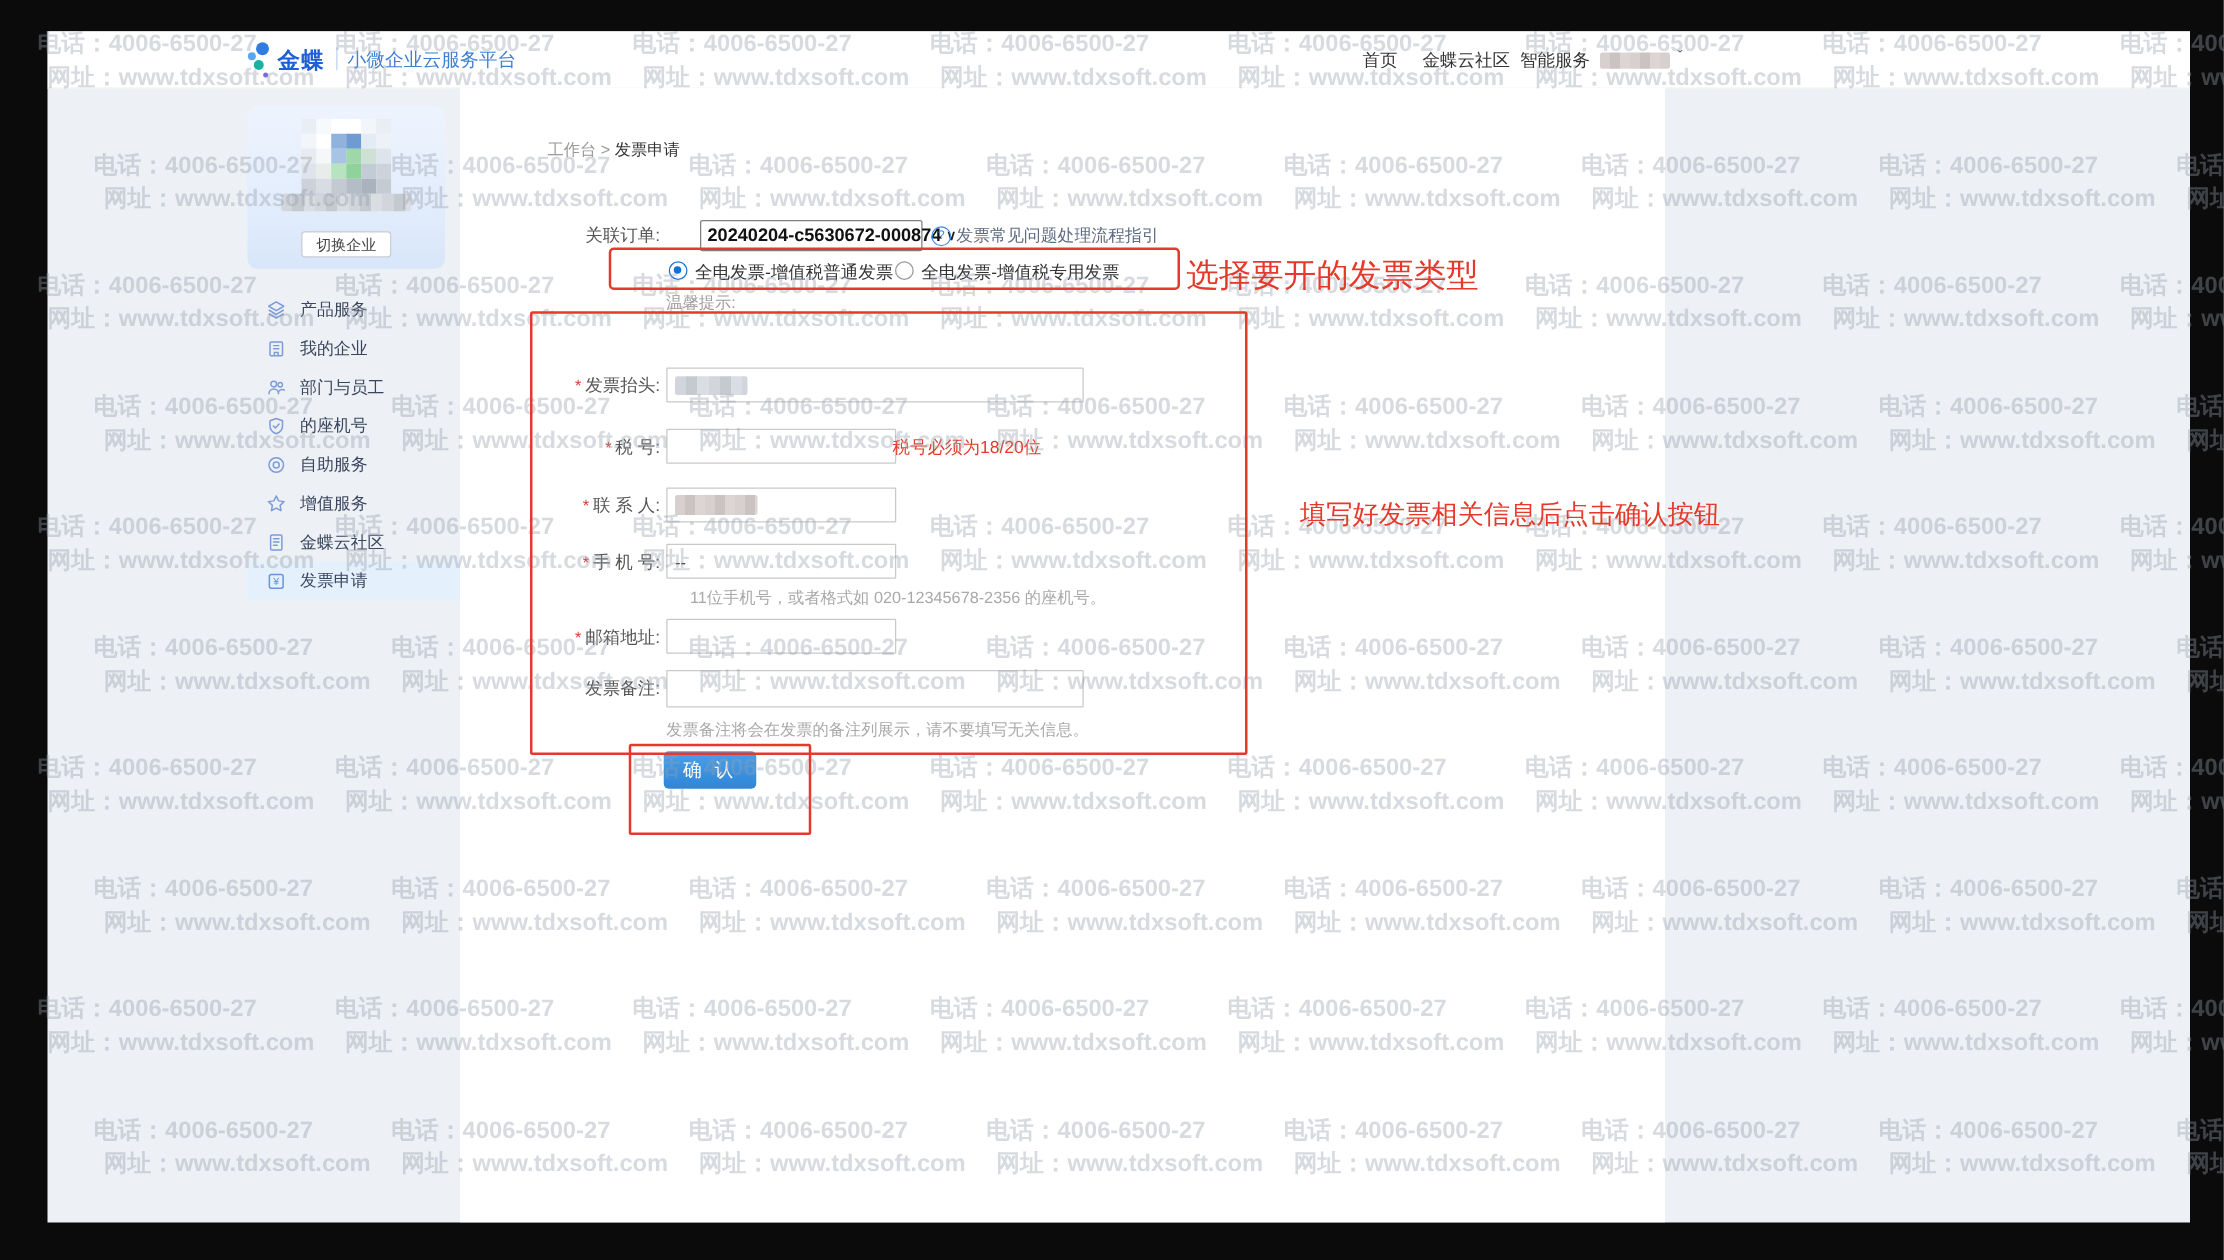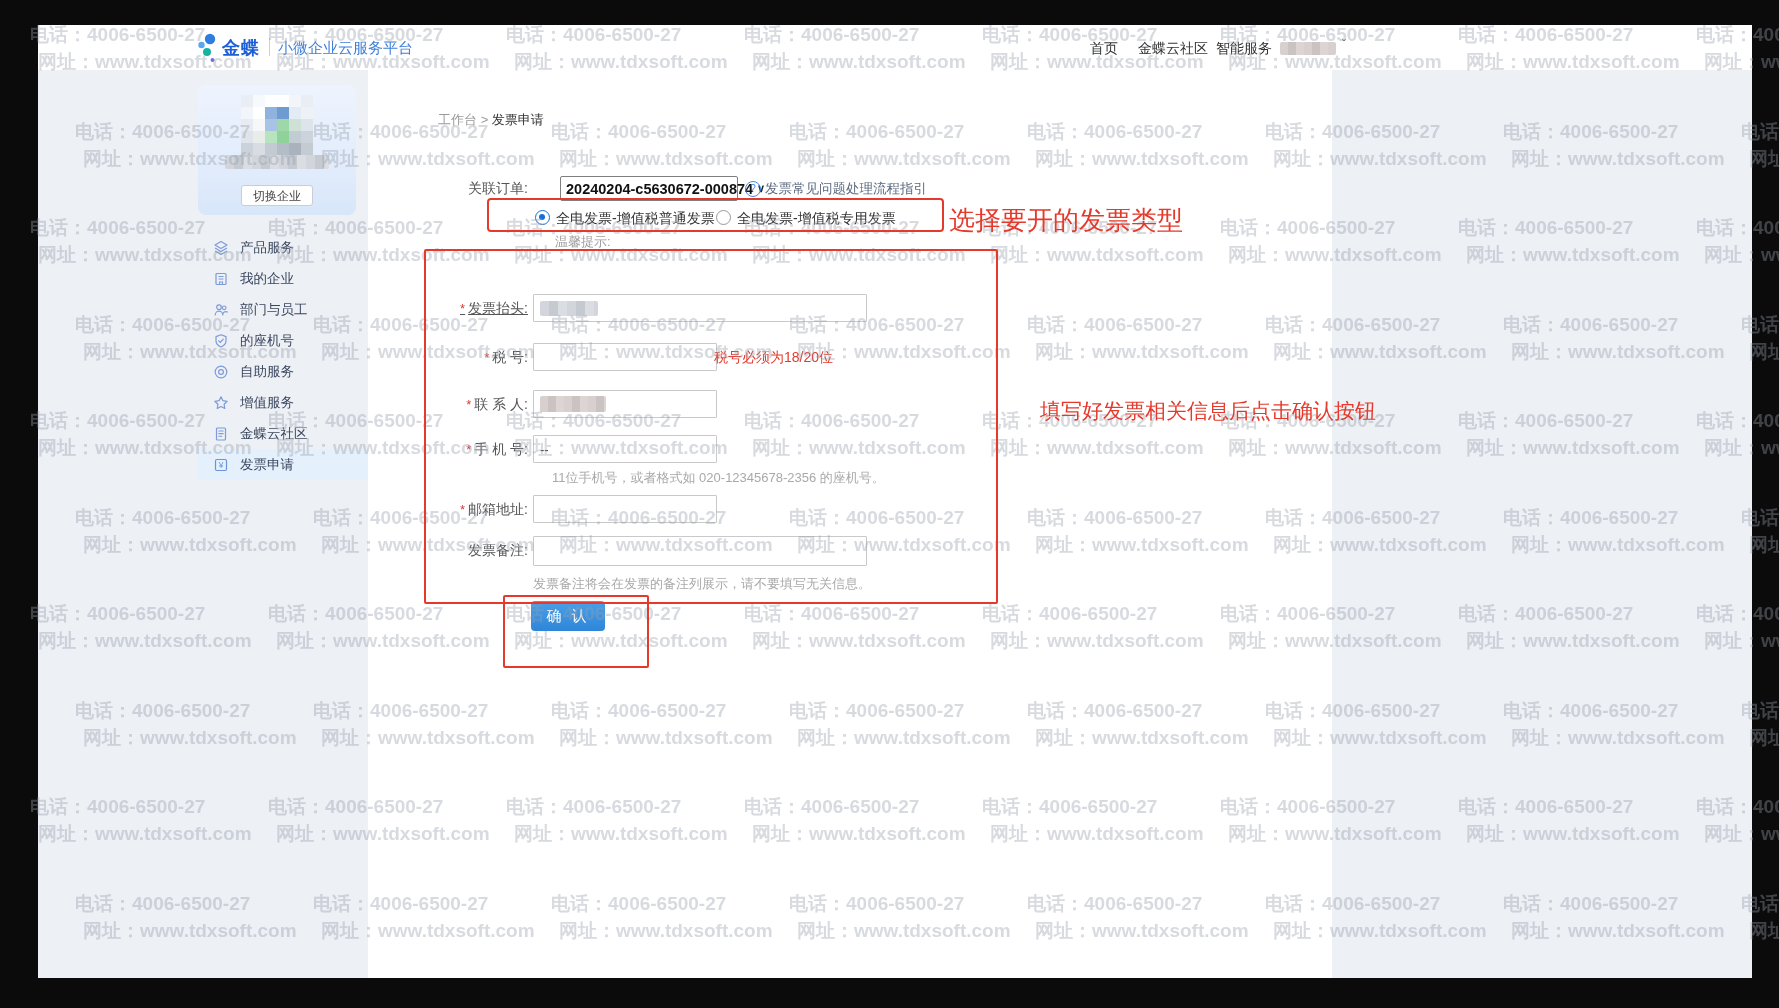--- a/index.html
+++ b/index.html
@@ -207,23 +207,23 @@
     <span class="t">发票常见问题处理流程指引</span>
   </div>
 
   <div class="abs" style="left:497px;top:184px;z-index:2;">
     <span class="radio checked"></span><span class="radio-label">全电发票-增值税普通发票</span>
   </div>
   <div class="abs" style="left:678px;top:184px;z-index:2;">
     <span class="radio"></span><span class="radio-label">全电发票-增值税专用发票</span>
   </div>
 
-  <div class="notice" style="left:517px;top:208px;">温馨提示:</div>
-
-  <div class="flabel" style="top:275px;text-decoration:underline;"><span class="req">*</span><span>发票抬头:</span></div>
+  <div class="notice" style="left:495px;top:208px;">温馨提示:</div>
+
+  <div class="flabel" style="top:275px;"><span class="req">*</span><span>发票抬头:</span></div>
   <div class="finput" style="left:495px;top:269px;width:326px;">
     <span class="mosaic" style="width:58px;height:15px;"></span>
   </div>
 
   <div class="flabel" style="top:324px;"><span class="req">*</span><span>税 号:</span></div>
   <div class="finput" style="left:495px;top:318px;width:176px;"></div>
   <div class="err" style="left:676px;top:324px;">税号必须为18/20位</div>
 
   <div class="flabel" style="top:371px;"><span class="req">*</span><span>联 系 人:</span></div>
   <div class="finput" style="left:495px;top:365px;width:176px;">

